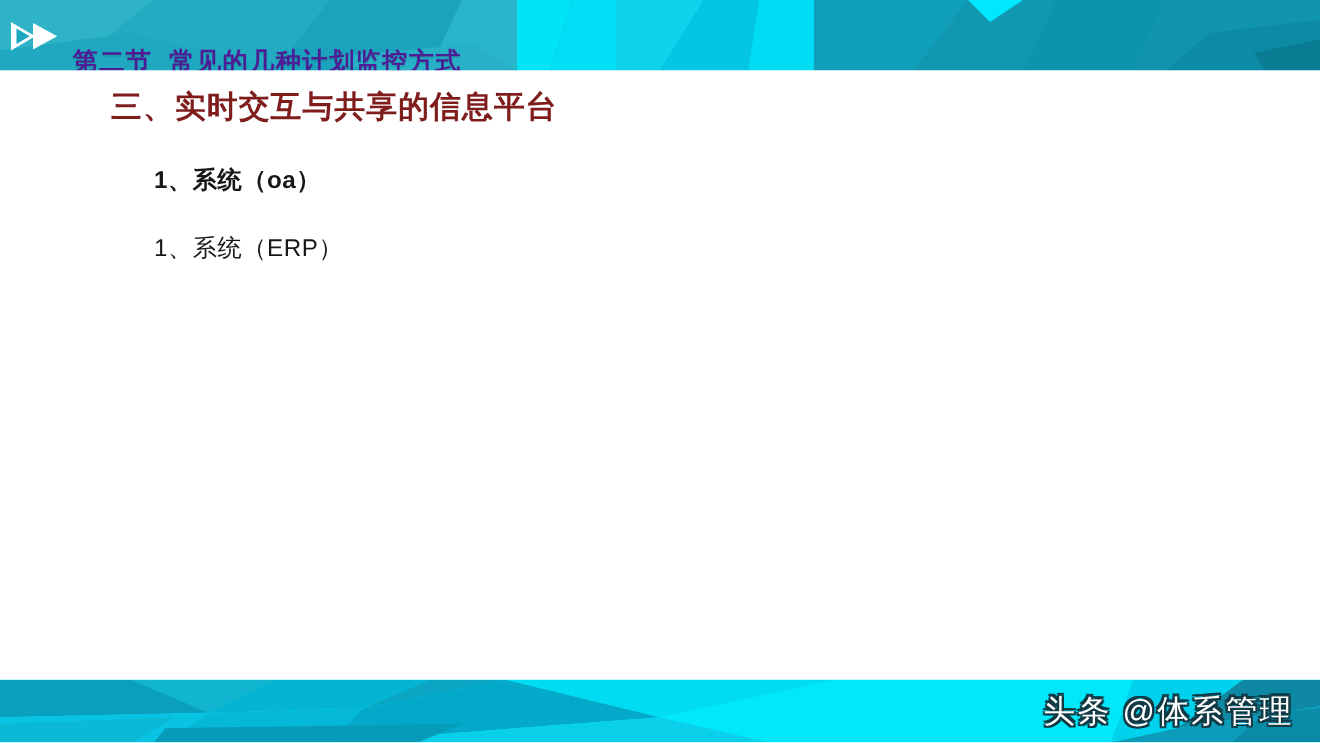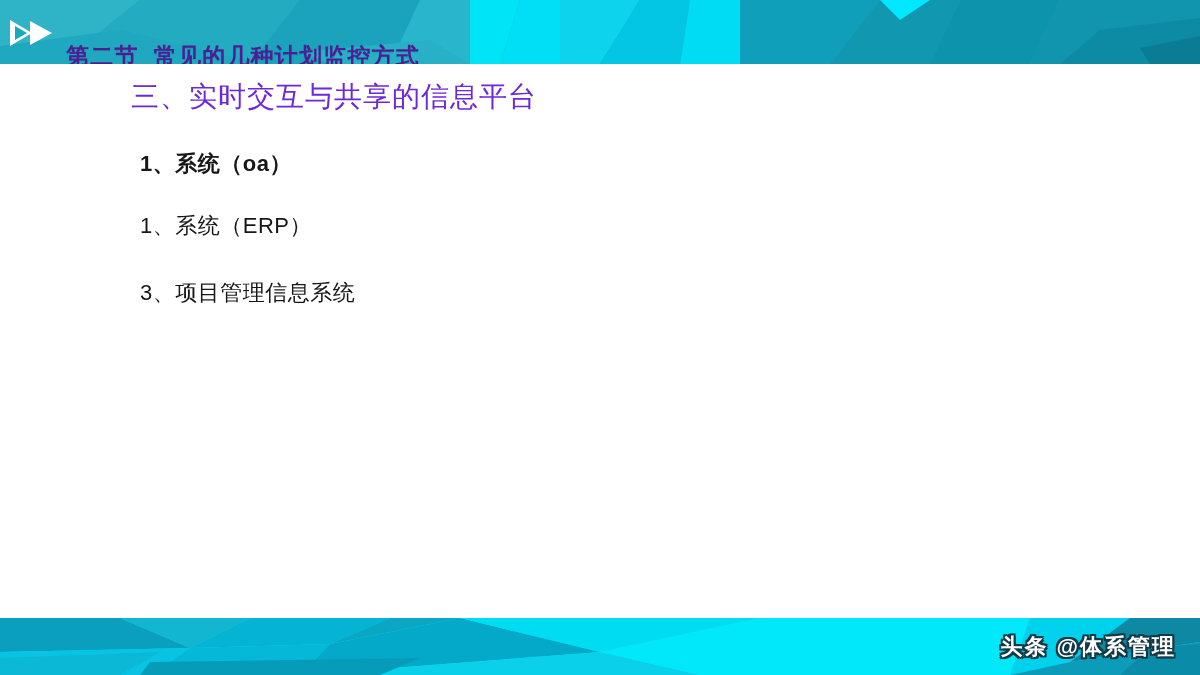--- a/index.html
+++ b/index.html
@@ -67,25 +67,25 @@
     position: absolute;
     left: 0;
     top: 64px;
     width: 1200px;
     height: 554px;
     background: #ffffff;
   }
 
   .section-heading {
     position: absolute;
-    left: 131px;
+    left: 101px;
     top: 14px;
     font-size: 28px;
-    font-weight: 400;
-    color: #6d28d9;
+    font-weight: 700;
+    color: #7f1d1d;
     letter-spacing: 1px;
     white-space: pre;
   }
 
   .bullet {
     position: absolute;
     left: 140px;
     font-size: 22px;
     font-weight: 500;
     color: #171717;
@@ -115,22 +115,22 @@
     display: block;
   }
   .watermark {
     position: absolute;
     right: 24px;
     top: 0;
     height: 57px;
     display: flex;
     align-items: center;
     color: #ffffff;
-    font-size: 22px;
-    font-weight: 700;
+    font-size: 29px;
+    font-weight: 400;
     letter-spacing: 2px;
     white-space: pre;
     text-shadow:
       -2px -2px 0 #123a44,  2px -2px 0 #123a44,
       -2px  2px 0 #123a44,  2px  2px 0 #123a44,
        0   -2px 0 #123a44,  0    2px 0 #123a44,
       -2px  0   0 #123a44,  2px  0   0 #123a44;
   }
 </style>
 </head>
@@ -172,21 +172,20 @@
   </div>
 
   <div class="content">
 
     <div class="section-heading">三、实时交互与共享的信息平台</div>
 
     <div class="bullet bullet-1">1、系统（oa）</div>
 
     <div class="bullet bullet-2">1、系统（ERP）</div>
 
-    <div class="bullet bullet-3">3、项目管理信息系统</div>
 
   </div>
 
   <div class="footer">
     <svg class="footer-poly" viewBox="0 0 1200 57" preserveAspectRatio="none">
       <rect x="0" y="0" width="1200" height="57" fill="#00e5f5"></rect>
       <polygon points="0,0 120,0 190,30 0,34" fill="#0a9fbe"></polygon>
       <polygon points="120,0 250,0 190,30" fill="#12b6d0"></polygon>
       <polygon points="250,0 390,0 330,26 190,30" fill="#05b3d2"></polygon>
       <polygon points="390,0 460,0 330,26" fill="#0aa6c4"></polygon>

